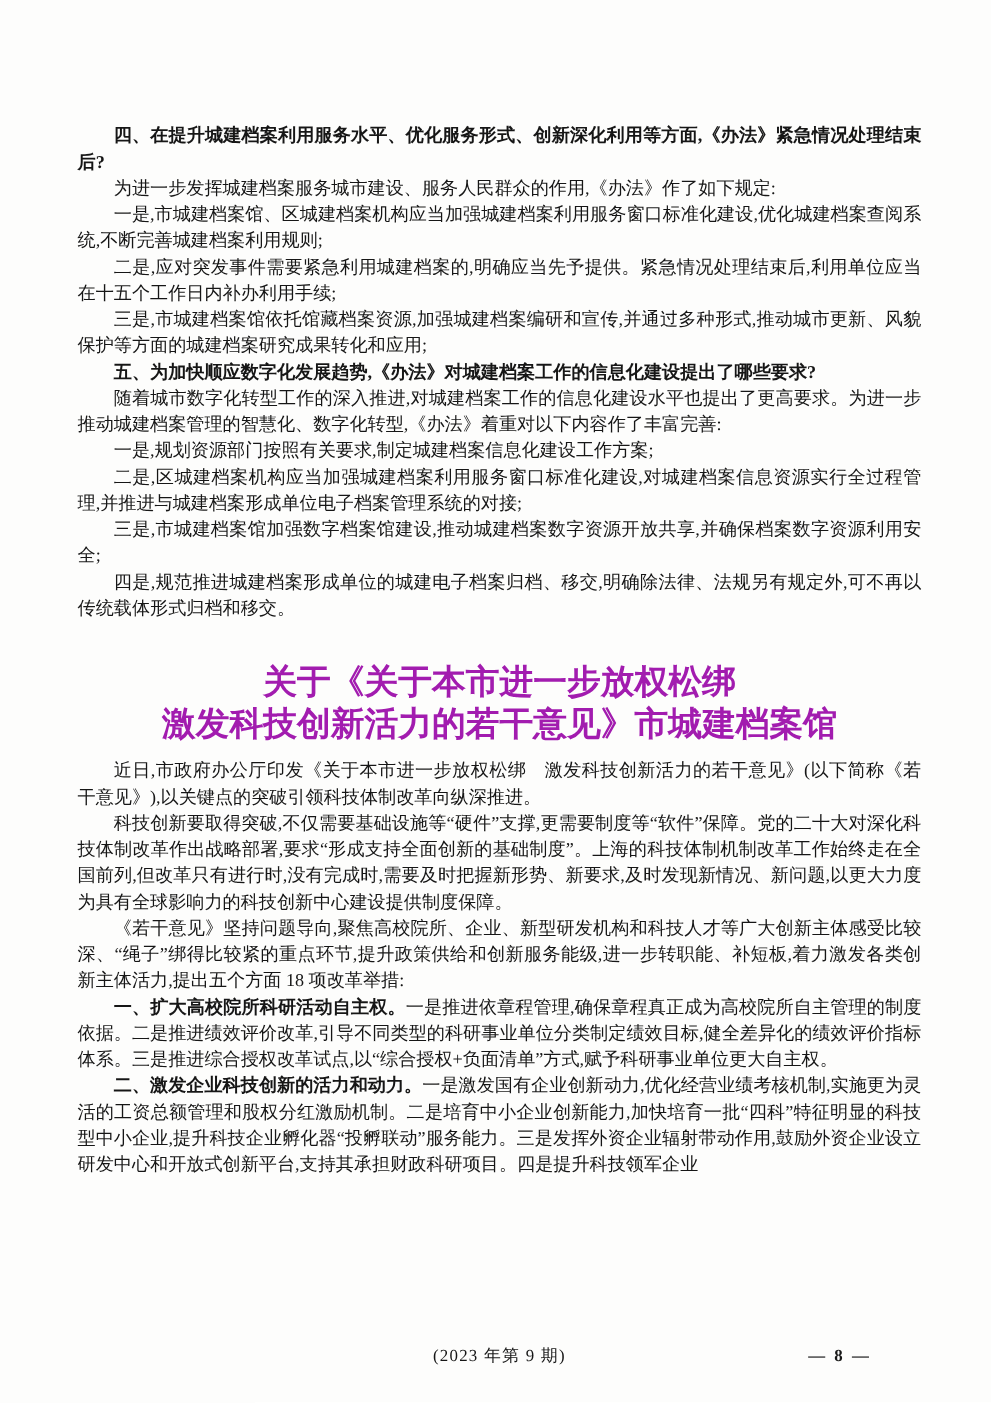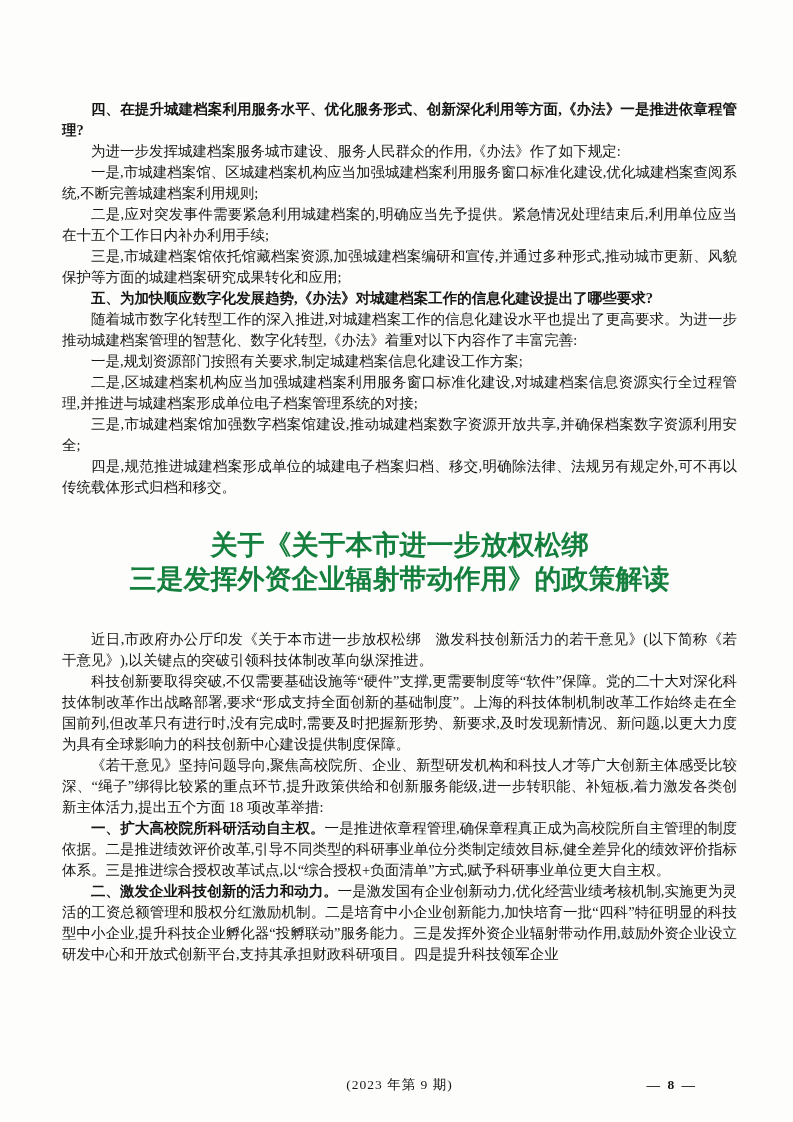--- a/index.html
+++ b/index.html
@@ -29,23 +29,23 @@
   }
   .qa-heading {
     font-weight: 700;
     font-family: "Liberation Sans", sans-serif;
   }
   .article-title {
     text-align: center;
     font-weight: 700;
     font-size: 27px;
     line-height: 34px;
-    margin: 30px 0 33px 0;
+    margin: 30px 0 11px 0;
     font-family: "Liberation Serif", serif;
-    color: #15803d;
+    color: #a21caf;
   }
   .article-title span { display: block; }
   .lead {
     font-weight: 700;
     font-family: "Liberation Sans", sans-serif;
     margin-top: 11px;
   }
   .footer {
     position: absolute;
     top: 1076px;
@@ -67,36 +67,36 @@
     font-weight: 700;
     letter-spacing: 2px;
   }
 </style>
 </head>
 <body>
 
 <div class="page">
   <div class="content">
 
-    <p class="qa-heading">四、在提升城建档案利用服务水平、优化服务形式、创新深化利用等方面,《办法》一是推进依章程管理?</p>
+    <p class="qa-heading">四、在提升城建档案利用服务水平、优化服务形式、创新深化利用等方面,《办法》紧急情况处理结束后?</p>
     <p>为进一步发挥城建档案服务城市建设、服务人民群众的作用,《办法》作了如下规定:</p>
     <p>一是,市城建档案馆、区城建档案机构应当加强城建档案利用服务窗口标准化建设,优化城建档案查阅系统,不断完善城建档案利用规则;</p>
     <p>二是,应对突发事件需要紧急利用城建档案的,明确应当先予提供。紧急情况处理结束后,利用单位应当在十五个工作日内补办利用手续;</p>
     <p>三是,市城建档案馆依托馆藏档案资源,加强城建档案编研和宣传,并通过多种形式,推动城市更新、风貌保护等方面的城建档案研究成果转化和应用;</p>
 
     <p class="qa-heading">五、为加快顺应数字化发展趋势,《办法》对城建档案工作的信息化建设提出了哪些要求?</p>
     <p>随着城市数字化转型工作的深入推进,对城建档案工作的信息化建设水平也提出了更高要求。为进一步推动城建档案管理的智慧化、数字化转型,《办法》着重对以下内容作了丰富完善:</p>
     <p>一是,规划资源部门按照有关要求,制定城建档案信息化建设工作方案;</p>
     <p>二是,区城建档案机构应当加强城建档案利用服务窗口标准化建设,对城建档案信息资源实行全过程管理,并推进与城建档案形成单位电子档案管理系统的对接;</p>
     <p>三是,市城建档案馆加强数字档案馆建设,推动城建档案数字资源开放共享,并确保档案数字资源利用安全;</p>
     <p>四是,规范推进城建档案形成单位的城建电子档案归档、移交,明确除法律、法规另有规定外,可不再以传统载体形式归档和移交。</p>
 
     <h1 class="article-title">
       <span>关于《关于本市进一步放权松绑</span>
-      <span>三是发挥外资企业辐射带动作用》的政策解读</span>
+      <span>激发科技创新活力的若干意见》市城建档案馆</span>
     </h1>
 
     <p>
       <span class="lead"></span><span>近日,市政府办公厅印发《关于本市进一步放权松绑　激发科技创新活力的若干意见》(以下简称《若干意见》),以关键点的突破引领科技体制改革向纵深推进。</span>
     </p>
     <p>
       <span class="lead"></span><span>科技创新要取得突破,不仅需要基础设施等“硬件”支撑,更需要制度等“软件”保障。党的二十大对深化科技体制改革作出战略部署,要求“形成支持全面创新的基础制度”。上海的科技体制机制改革工作始终走在全国前列,但改革只有进行时,没有完成时,需要及时把握新形势、新要求,及时发现新情况、新问题,以更大力度为具有全球影响力的科技创新中心建设提供制度保障。</span>
     </p>
     <p>
       <span class="lead"></span><span>《若干意见》坚持问题导向,聚焦高校院所、企业、新型研发机构和科技人才等广大创新主体感受比较深、“绳子”绑得比较紧的重点环节,提升政策供给和创新服务能级,进一步转职能、补短板,着力激发各类创新主体活力,提出五个方面 18 项改革举措:</span>

